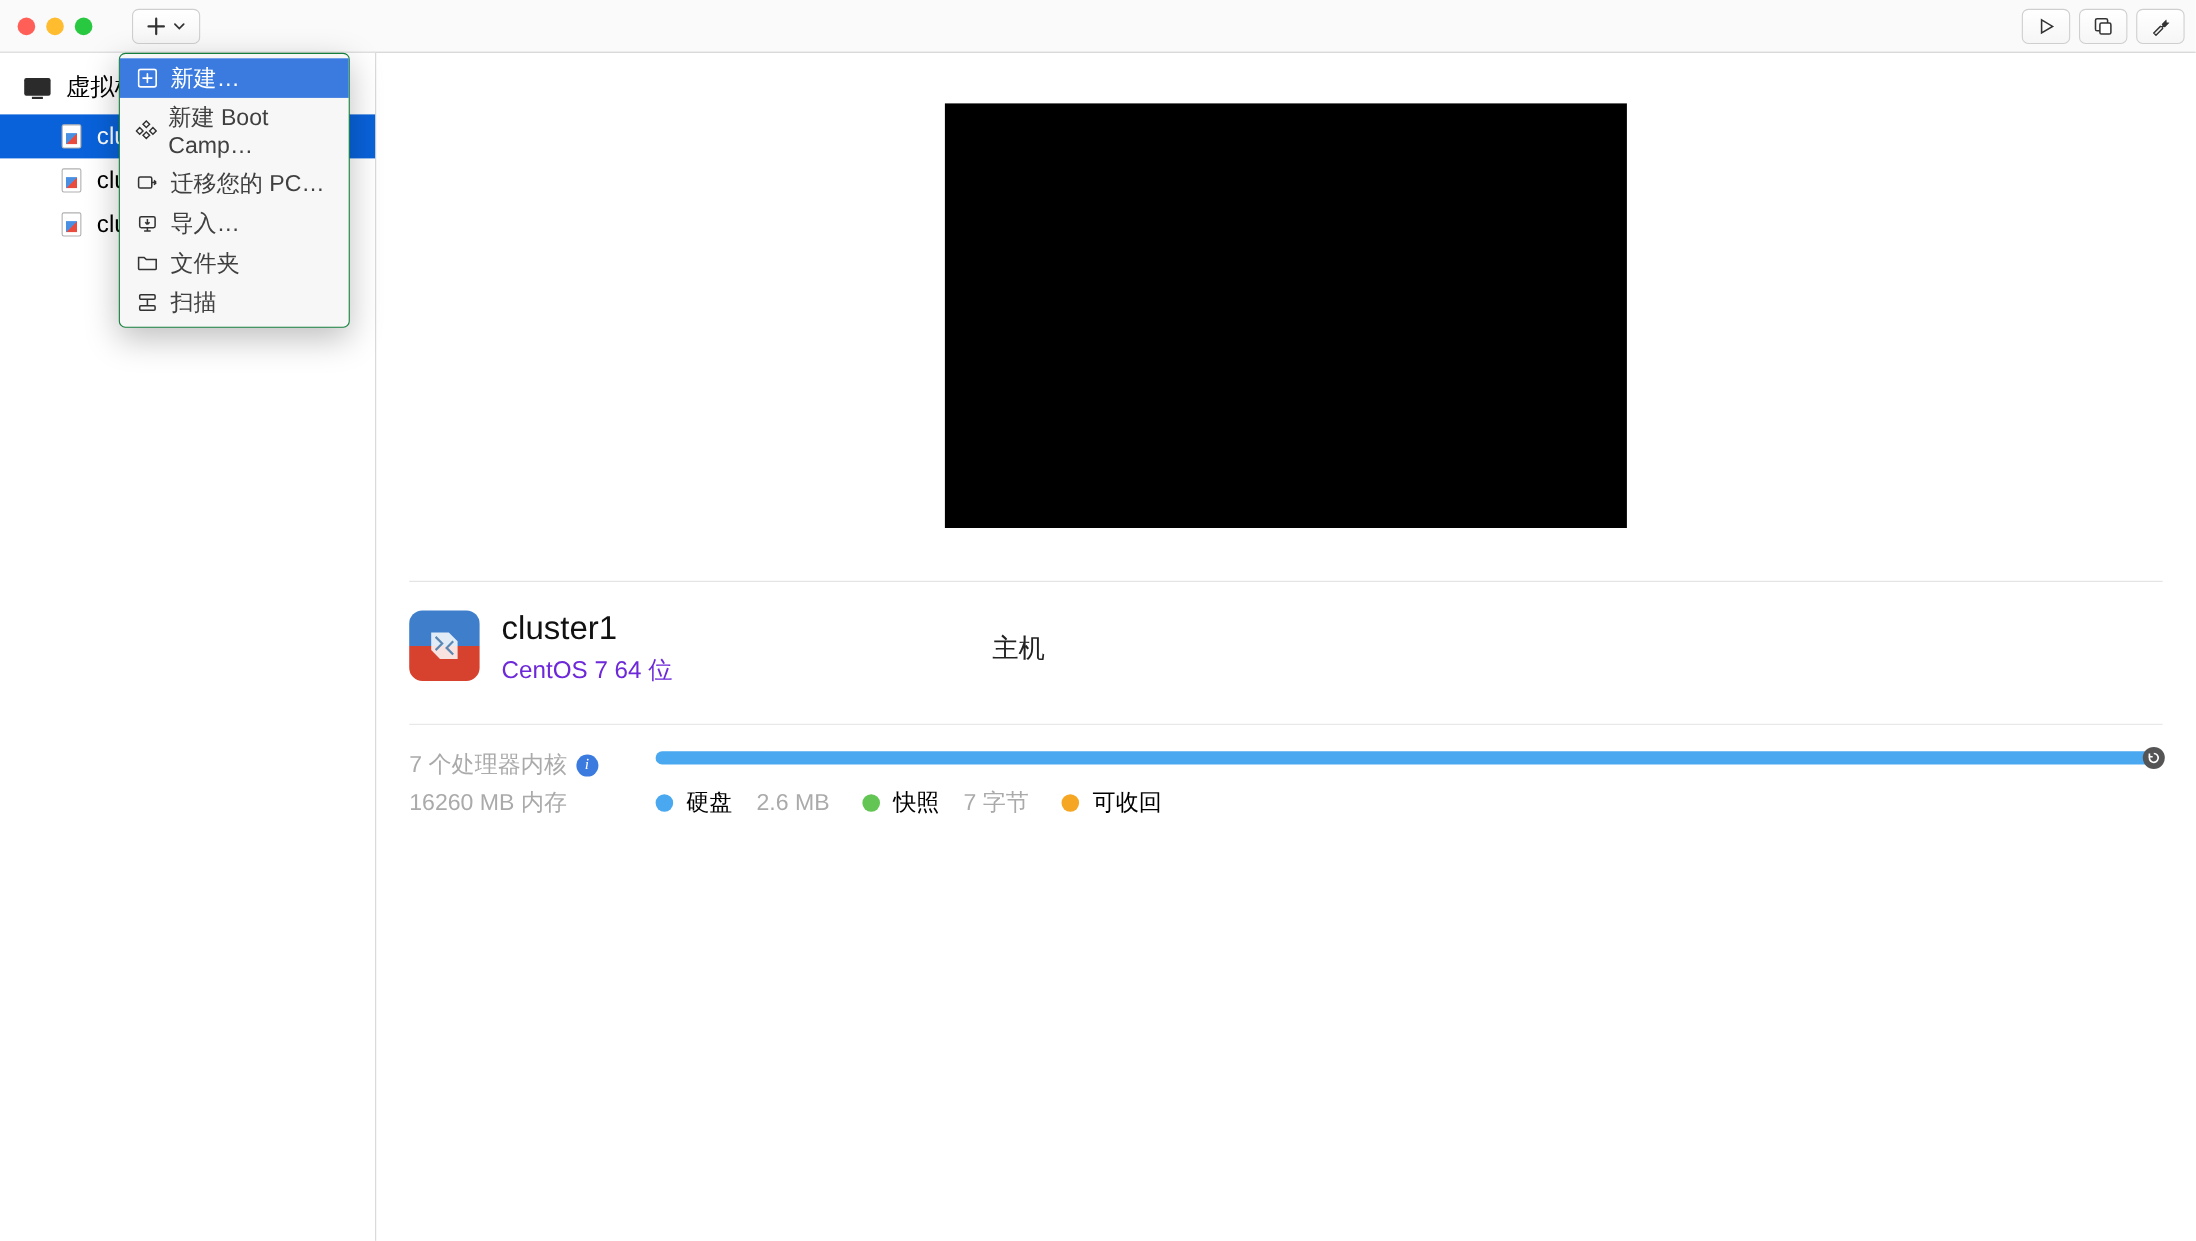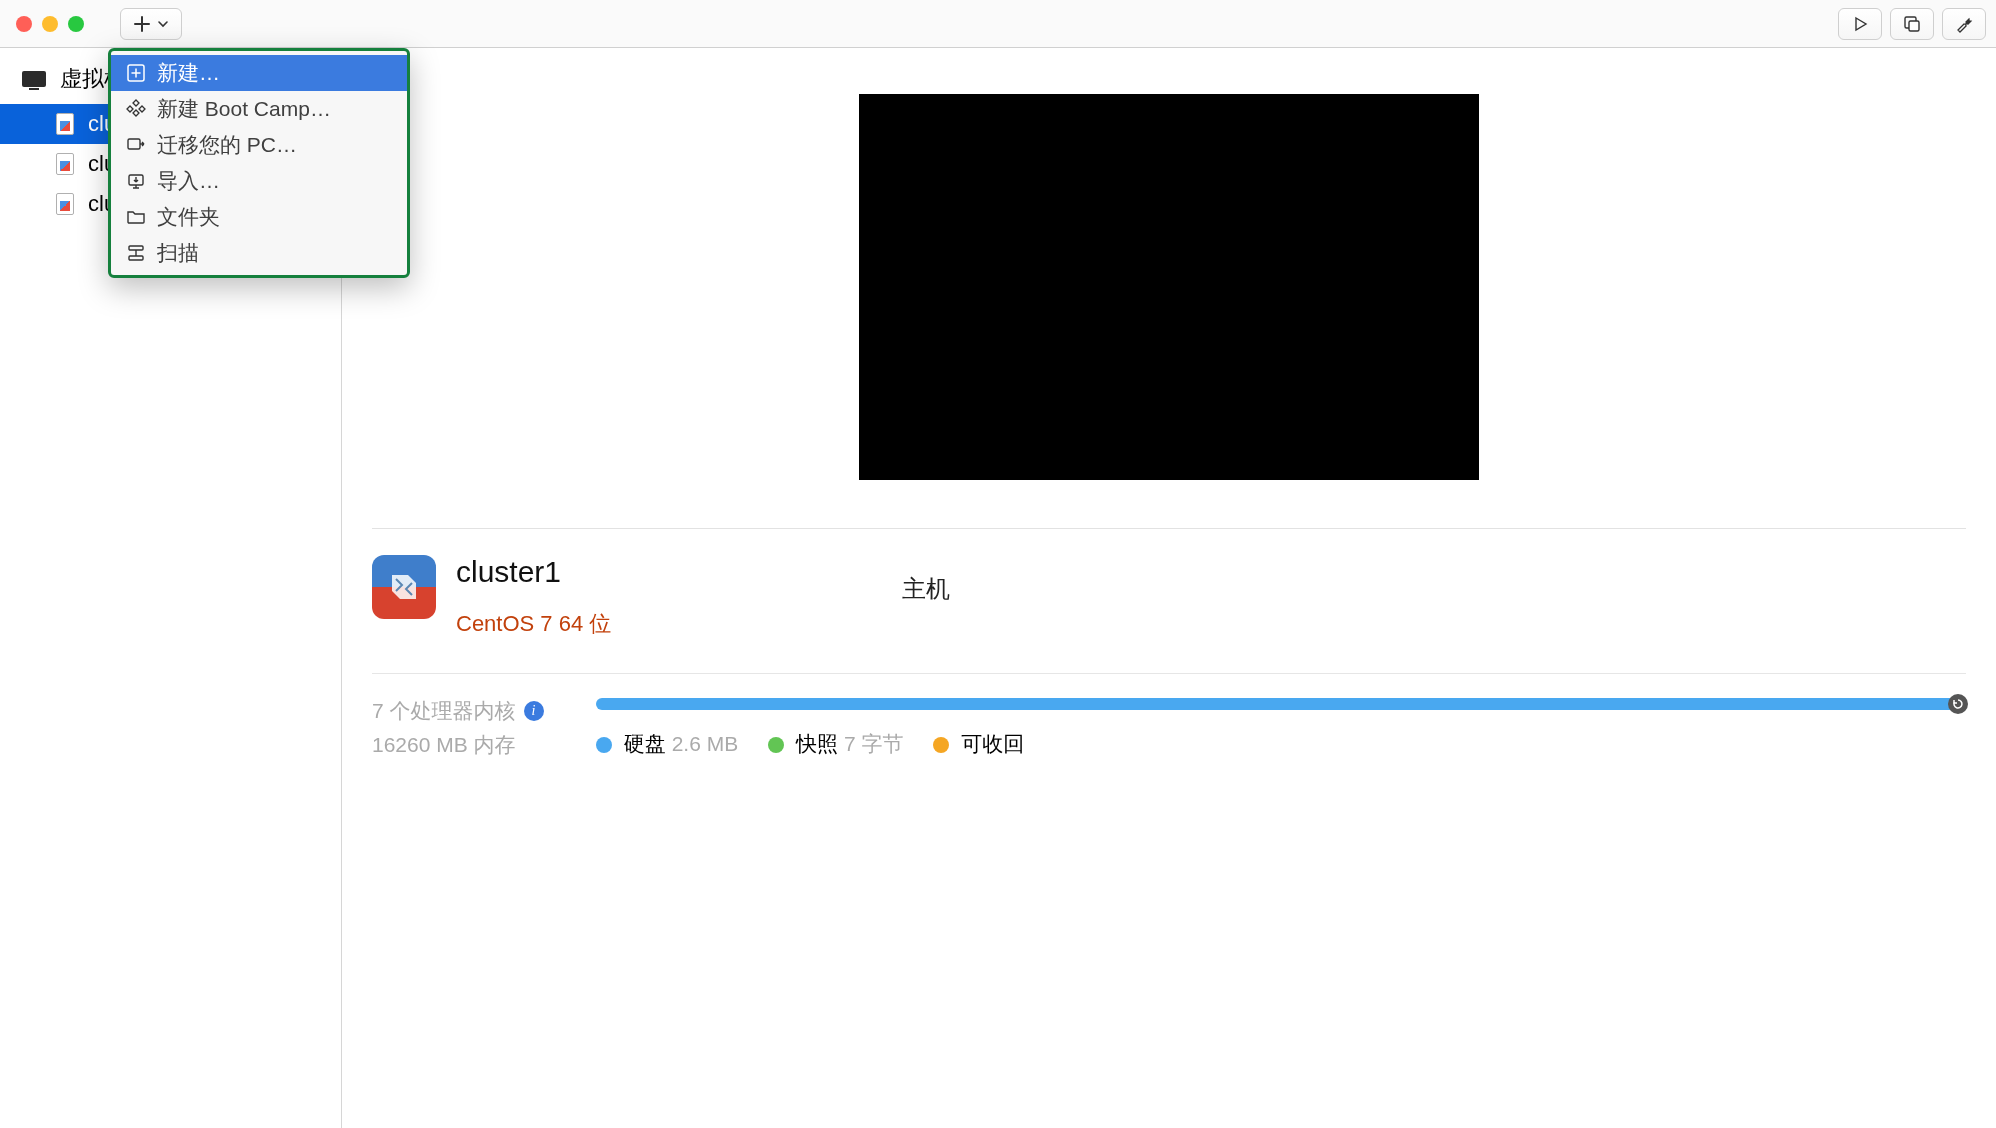--- a/index.html
+++ b/index.html
@@ -104,23 +104,23 @@
     }
     .vm-doc-icon::before {
       content:''; position:absolute; left:3px; bottom:3px;
       width:10px; height:10px; background: linear-gradient(135deg,#4a90e2 0 50%, #e94b3c 50% 100%);
     }
     
     
     .dropdown {
       position: absolute;
       top: 48px; left: 108px;
-      width: 302px;
+      width: 210px;
       background: #f7f7f7;
-      border: 3px solid #15803d;
+      border: 1px solid #15803d;
       border-radius: 6px;
       box-shadow: 0 10px 30px rgba(0,0,0,0.25);
       padding: 4px 0;
       z-index: 1000;
     }
     .dropdown-item {
       display: flex; align-items: center;
       padding: 4px 14px;
       gap: 10px;
       font-size: 21px;
@@ -156,21 +156,21 @@
     }
     .vm-big-icon {
       width: 64px; height: 64px; border-radius: 12px;
       background: linear-gradient(180deg,#3f7ecb 0 50%, #d7422e 50% 100%);
       position: relative;
       display:flex; align-items:center; justify-content:center;
     }
     .vm-big-icon svg { position:relative; }
     .vm-meta { margin-left: 20px; }
     .vm-name { font-size: 30px; color: #111; }
-    .vm-os { font-size: 22px; color: #c2410c; margin-top: 20px; }
+    .vm-os { font-size: 22px; color: #6d28d9; margin-top: 5px; }
     .host-label {
       position: absolute;
       left: 530px;
       top: 18px;
       font-size: 24px;
       color: #222;
       text-align: center;
     }
     
     .divider2 { border: none; border-top: 1px solid #e6e6e6; margin: 34px 0 20px 0; }
@@ -211,21 +211,21 @@
       display:flex; align-items:center; justify-content:center;
     }
     .legend {
       display: flex; gap: 30px; font-size: 21px; align-items: center;
     }
     .dot { width: 16px; height: 16px; border-radius: 50%; display:inline-block; margin-right: 6px; vertical-align: middle; }
     .dot.blue { background:#49a8f0; }
     .dot.green { background:#62c554; }
     .dot.orange { background:#f5a623; }
     .lg-label { color:#000000; }
-    .lg-val { color:#aaa; margin-left: 0; }
+    .lg-val { color:#aaa; margin-left: 16px; }
   </style>
 </head>
 <body>
 
 <div class="toolbar">
   <div class="traffic-lights">
     <div class="traffic-light tl-close"></div>
     <div class="traffic-light tl-min"></div>
     <div class="traffic-light tl-max"></div>
   </div>

